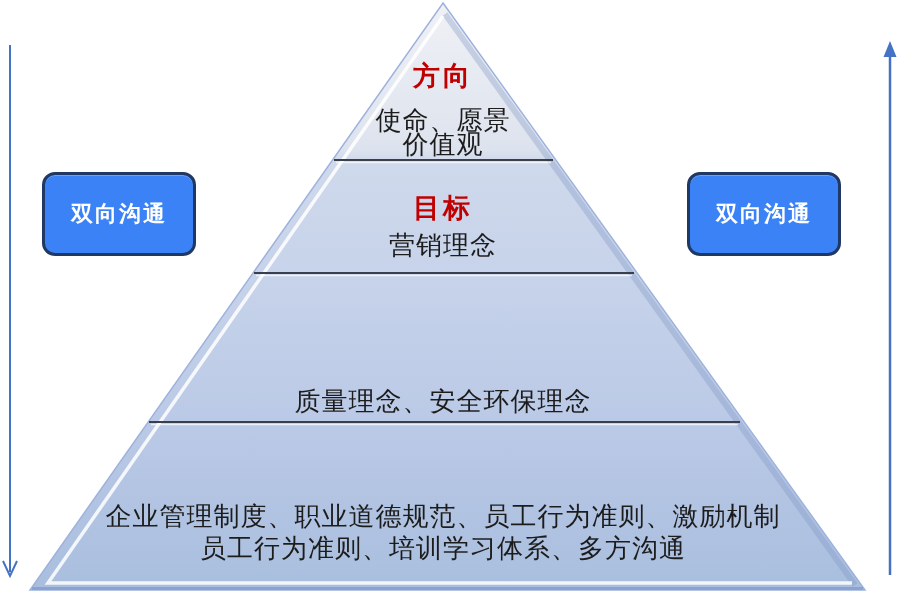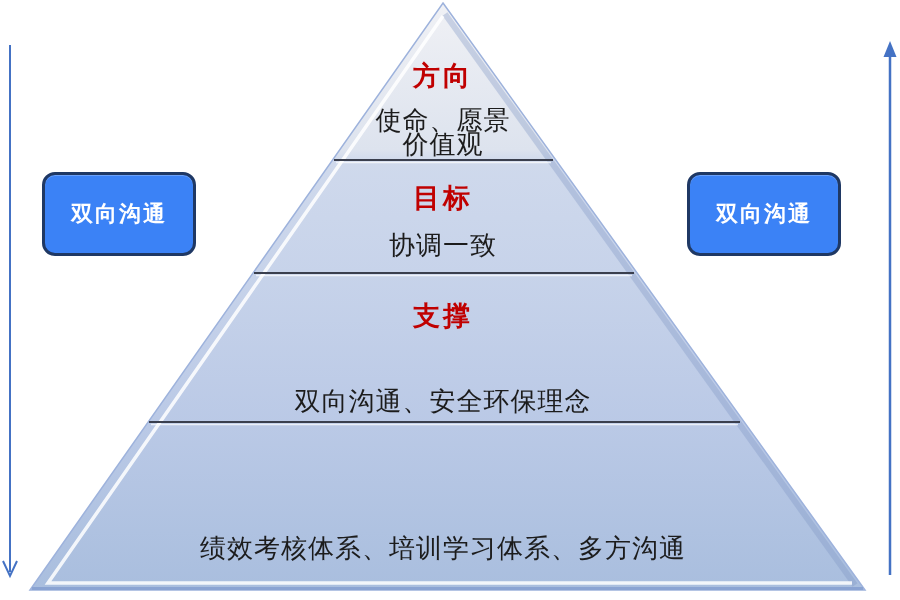--- a/index.html
+++ b/index.html
@@ -72,27 +72,27 @@
     <g>
       <line x1="890" y1="54" x2="890" y2="575" stroke="#4472c4" stroke-width="2.5"></line>
       <path d="M 890 41 L 883.5 57 L 896.5 57 Z" fill="#4472c4"></path>
     </g>
   </svg>
 
   <div class="ctr lvl-title" style="top:58px">方向</div>
   <div class="ctr lvl-text" style="top:103px">使命、愿景</div>
   <div class="ctr lvl-text" style="top:127px">价值观</div>
 
-  <div class="ctr lvl-title" style="top:180px">目标</div>
-  <div class="ctr lvl-text" style="top:228px">协调一致</div>
+  <div class="ctr lvl-title" style="top:190px">目标</div>
+  <div class="ctr lvl-text" style="top:228px">营销理念</div>
 
-  <div class="ctr lvl-title" style="top:298px">支撑</div>
-  <div class="ctr lvl-text" style="top:384px">双向沟通、安全环保理念</div>
+  <div class="ctr lvl-text" style="top:384px">质量理念、安全环保理念</div>
 
-  <div class="ctr lvl-text" style="top:531px">绩效考核体系、培训学习体系、多方沟通</div>
+  <div class="ctr lvl-text" style="top:499px">企业管理制度、职业道德规范、员工行为准则、激励机制</div>
+  <div class="ctr lvl-text" style="top:531px">员工行为准则、培训学习体系、多方沟通</div>
 
   <div id="left-label" class="side-label">
     <div class="ln">双向沟通</div>
   </div>
 
   <div id="right-label" class="side-label">
     <div class="ln">双向沟通</div>
   </div>
 
 </div>

